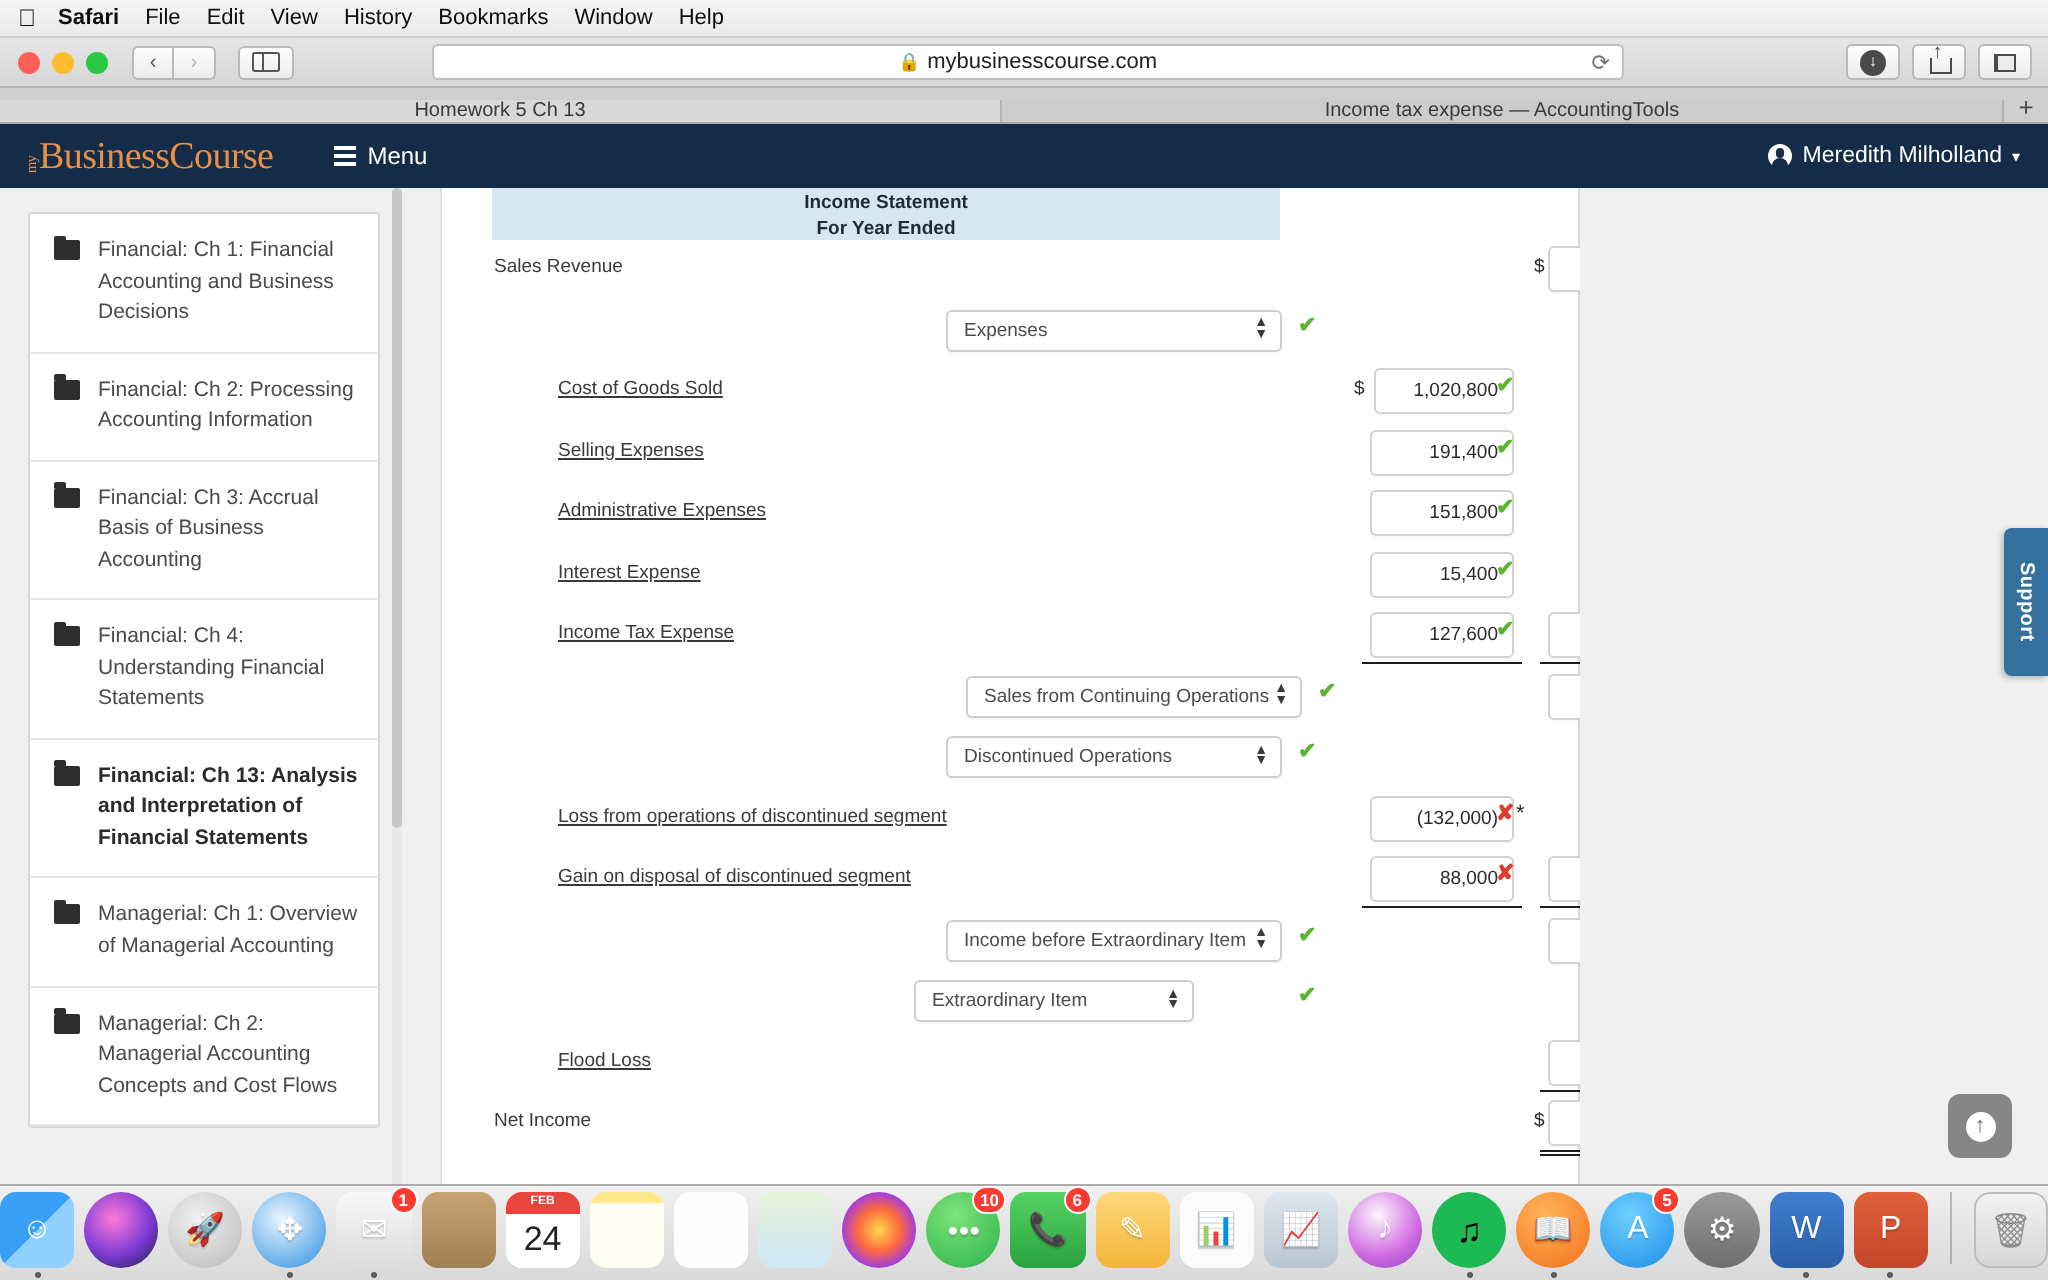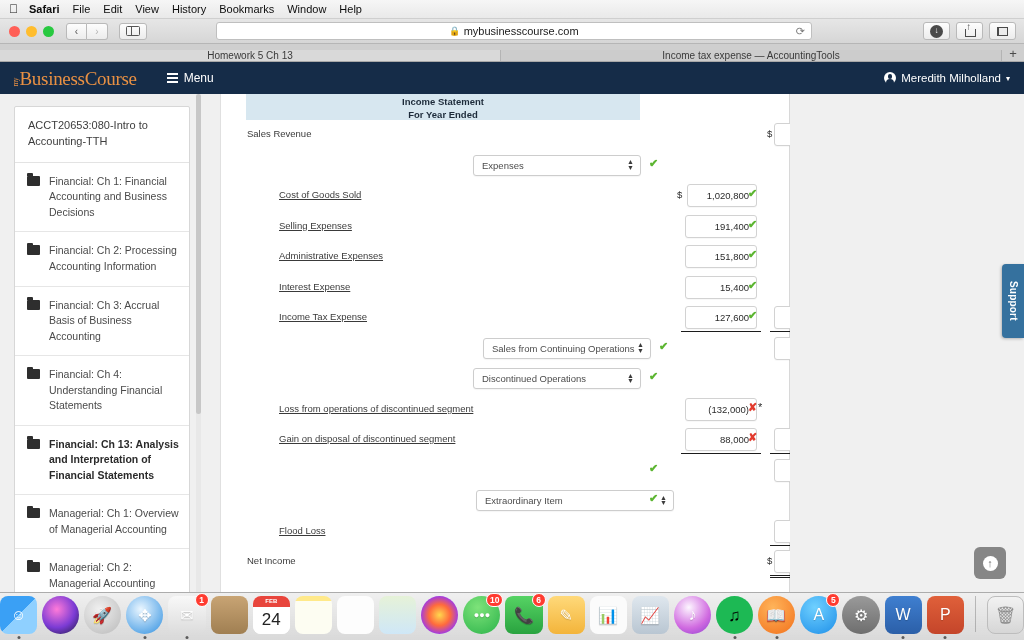--- a/index.html
+++ b/index.html
@@ -263,21 +263,20 @@
     <div class="user">
       <span class="user-ic"></span>
       <span>Meredith Milholland</span>
       <span class="caret">▾</span>
     </div>
   </div>
 
   <div class="body-area">
 
     <div class="sidebar" id="sidebar">
-      <div class="sb-head">ACCT20653:080-Intro to Accounting-TTH</div>
     <div class="sb-item">
           <span class="folder"></span>
           <span>Financial: Ch 1: Financial Accounting and Business Decisions</span>
         </div>
         <div class="sb-item">
           <span class="folder"></span>
           <span>Financial: Ch 2: Processing Accounting Information</span>
         </div>
         <div class="sb-item">
           <span class="folder"></span>
@@ -394,26 +393,35 @@
             <span class="lbl ind">Gain on disposal of discontinued segment</span>
             <div class="cell col1">88,000</div>
             <span class="mark m1 bad">✘</span>
             <span class="rule c1" style="top: 28px;"></span>
             <div class="cell col2">(44,000)</div>
             <span class="mark m2 bad">✘</span>
             <span class="star s2">*</span>
             <span class="rule c2" style="top: 28px;"></span>
           </div>
           <div class="row">
+            <div class="sel-wrap" style="left: 252px; width: 168px;">
+              <div class="sel-box">
+                <span>Income before Extraordinary Item</span>
+                <span class="sel-arrows">
+                  <span>▲</span>
+                  <span>▼</span>
+                </span>
+              </div>
+            </div>
             <span class="mark ok" style="left: 428px;">✔</span>
             <div class="cell col2">147,400</div>
             <span class="mark m2 bad">✘</span>
           </div>
           <div class="row">
-            <div class="sel-wrap" style="left: 255px; width: 198px;">
+            <div class="sel-wrap" style="left: 236px; width: 140px;">
               <div class="sel-box">
                 <span>Extraordinary Item</span>
                 <span class="sel-arrows">
                   <span>▲</span>
                   <span>▼</span>
                 </span>
               </div>
             </div>
             <span class="mark ok" style="left: 428px;">✔</span>
           </div>

